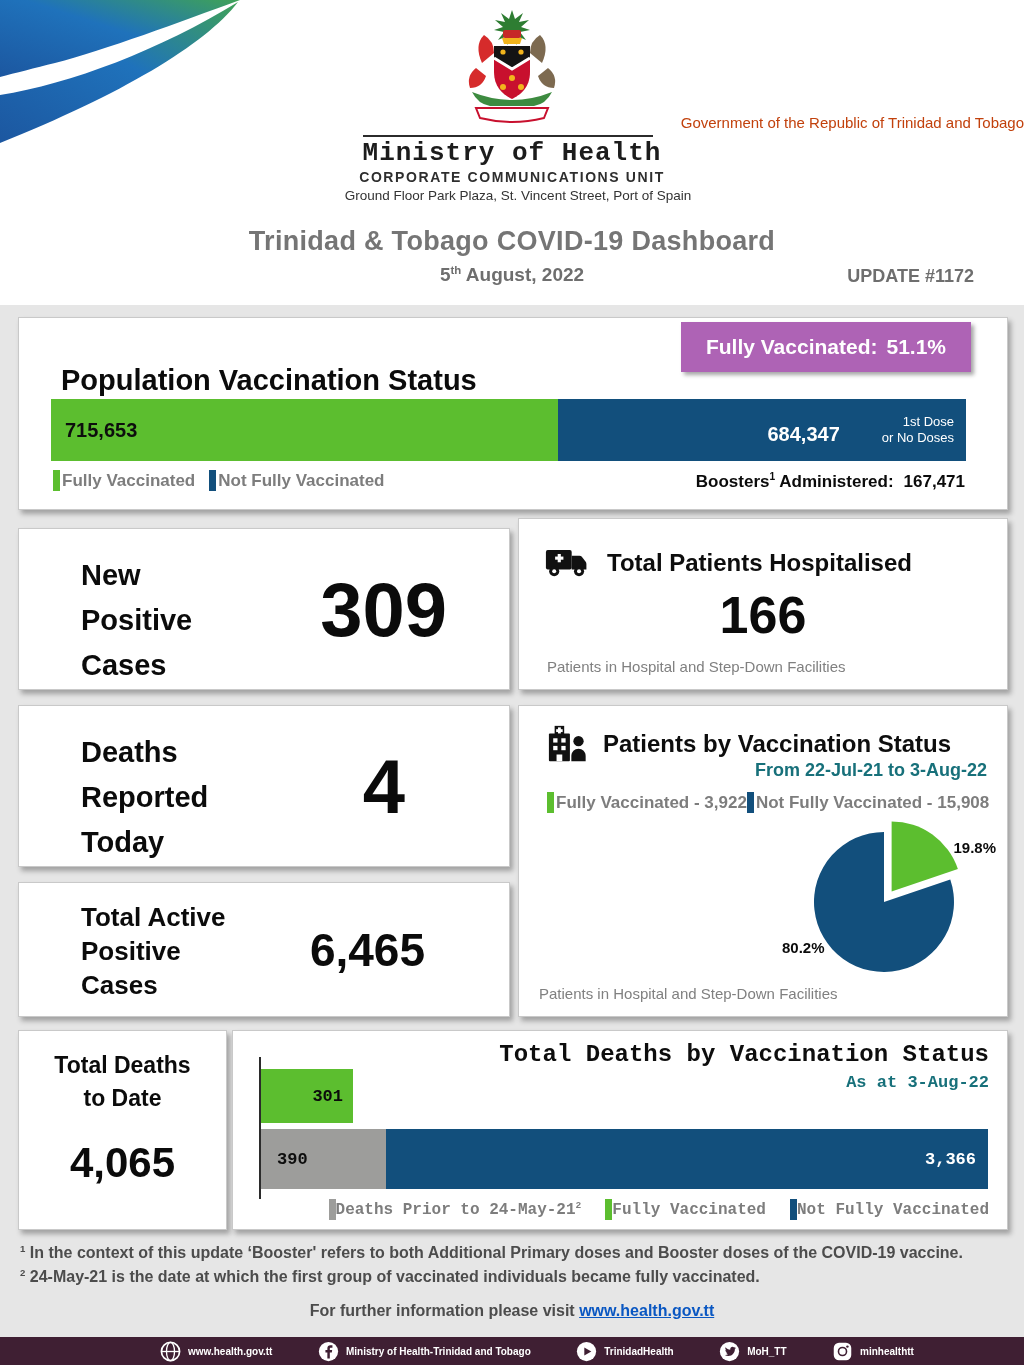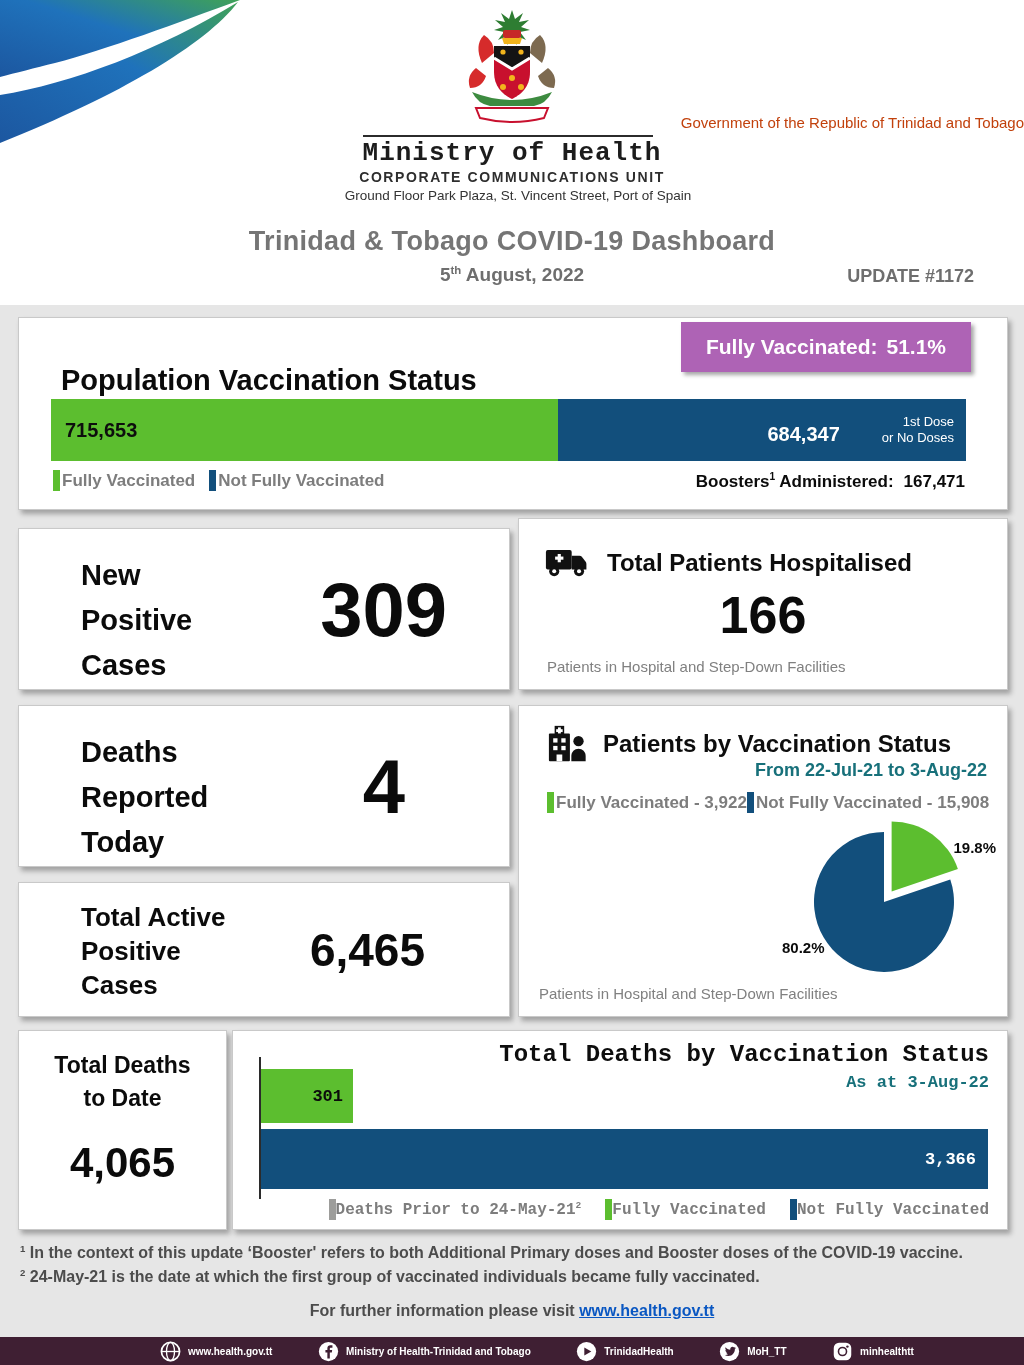--- a/index.html
+++ b/index.html
@@ -265,20 +265,21 @@
     </div>
     <div class="tdd-value">4,065</div>
   </div>
 
   <div class="card" style="left:232px;top:1030px;width:774px;height:198px;font-family:Liberation Mono, monospace;">
     <div class="tdbv-title">Total Deaths by Vaccination Status</div>
     <div class="tdbv-sub teal">As at 3-Aug-22</div>
     <div class="axis"></div>
     <div class="bar-301">301</div>
     <div class="bar-row2">
+      <div class="seg-gray">390</div>
       <div class="seg-blue">3,366</div>
     </div>
     <div class="tdbv-legend">
       <span class="leg-item">
         <span class="tick t-gray"></span>
         <span class="leg-label-sm"><span>Deaths Prior to 24-May-21</span><sup>2</sup></span>
       </span>
       <span class="leg-item">
         <span class="tick t-green"></span>
         <span class="leg-label-sm">Fully Vaccinated</span>

